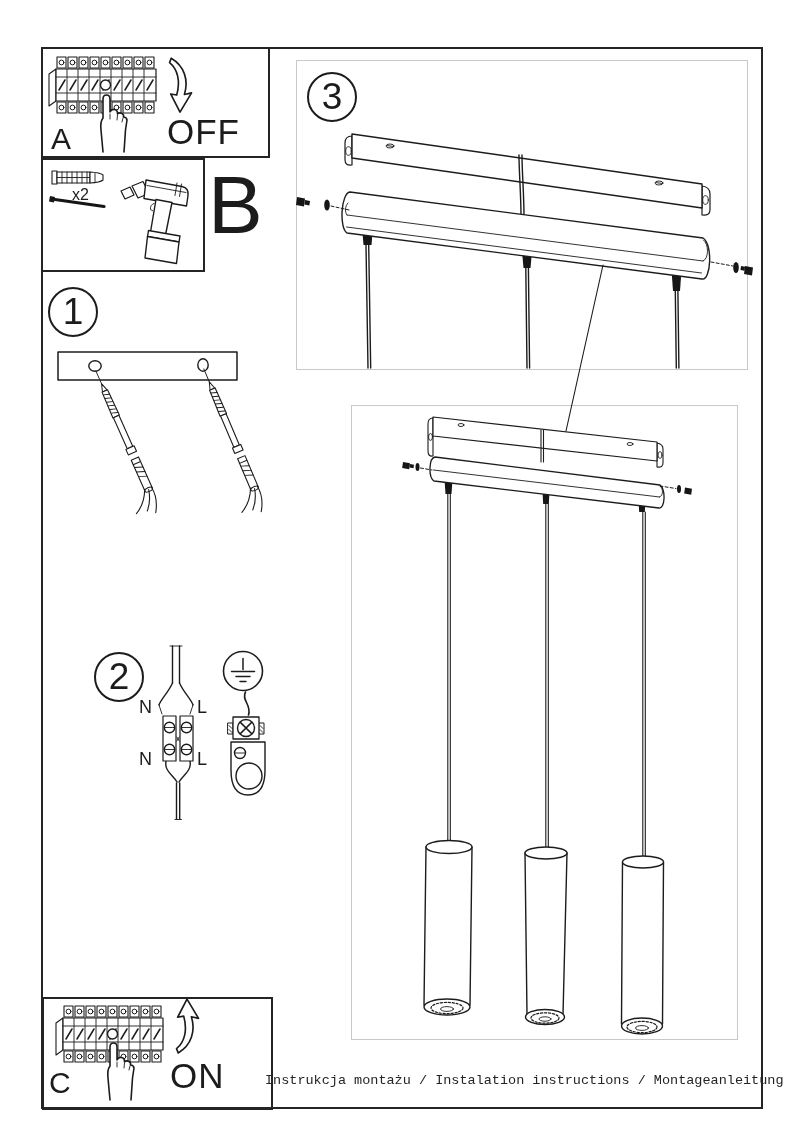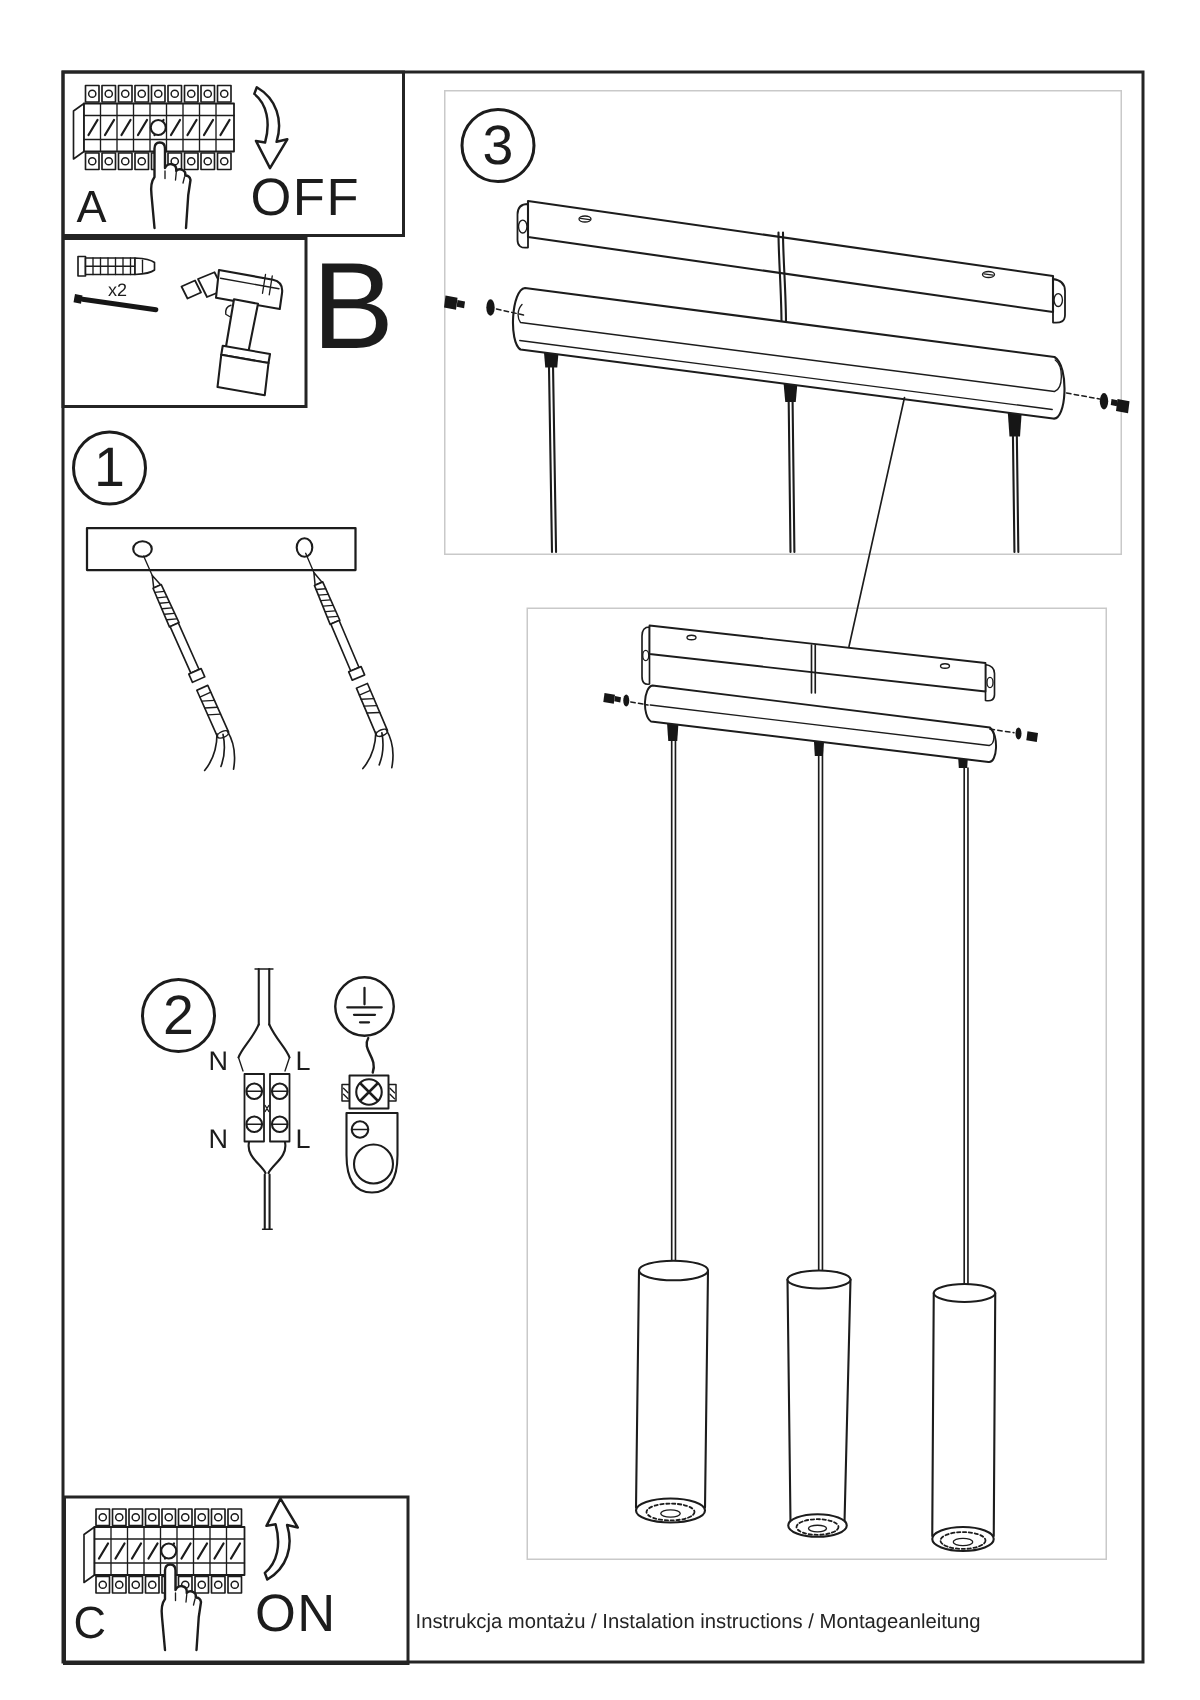--- a/index.html
+++ b/index.html
@@ -8,21 +8,21 @@
         font-family:"Liberation Sans",sans-serif;color:#1c1c1c;}
   .abs{position:absolute;}
   .frame{border:2px solid #242424;box-sizing:border-box;background:transparent;}
   .lightbox{border:1px solid #c9c9c9;box-sizing:border-box;}
   .circle{border:2.5px solid #1c1c1c;border-radius:50%;width:46px;height:46px;
           display:flex;align-items:center;justify-content:center;font-size:37px;background:#fff;}
   .biglabel{font-size:30px;}
   .hugeletter{font-size:82px;line-height:1;}
   .state{font-size:35px;letter-spacing:1px;}
   .nl{font-size:18px;}
-  .x2{font-size:12px;}
+  .x2{font-size:16px;}
   .footer{font-size:13.5px;line-height:19.5px;color:#242424;}
   svg.art{position:absolute;left:0;top:0;pointer-events:none;}
   .s{stroke:#1c1c1c;fill:none;stroke-width:1.4;stroke-linecap:round;stroke-linejoin:round;}
   .sw{stroke:#1c1c1c;fill:#fff;stroke-width:1.4;stroke-linecap:round;stroke-linejoin:round;}
   .t{stroke-width:.9;}
   .k{fill:#161616;stroke:none;}
   .kl{stroke:#161616;fill:none;stroke-width:3.2;stroke-linecap:round;}
   .d{stroke-dasharray:3 2.2;stroke-width:1;}
   .ring{stroke-dasharray:2.2 1.7;}
 </style>
@@ -295,17 +295,17 @@
   <span class="abs hugeletter" style="left:208px;top:164px;">B</span>
   <span class="abs x2" style="left:72px;top:186px;">x2</span>
   <span class="abs biglabel" style="left:49px;top:1066px;">C</span>
   <span class="abs state" style="left:170px;top:1056px;text-align:right;">ON</span>
 
   <span class="abs nl" style="left:139px;top:697px;">N</span>
   <span class="abs nl" style="left:197px;top:697px;">L</span>
   <span class="abs nl" style="left:139px;top:749px;">N</span>
   <span class="abs nl" style="left:197px;top:749px;">L</span>
 
-  <div class="abs footer" style="left:277px;top:1071px;">
+  <div class="abs footer" style="left:265px;top:1071px;font-family:Liberation Mono, monospace;">
     <div>Instrukcja montażu / Instalation instructions / Montageanleitung</div>
   </div>
 
 </div>
 
 </body></html>

